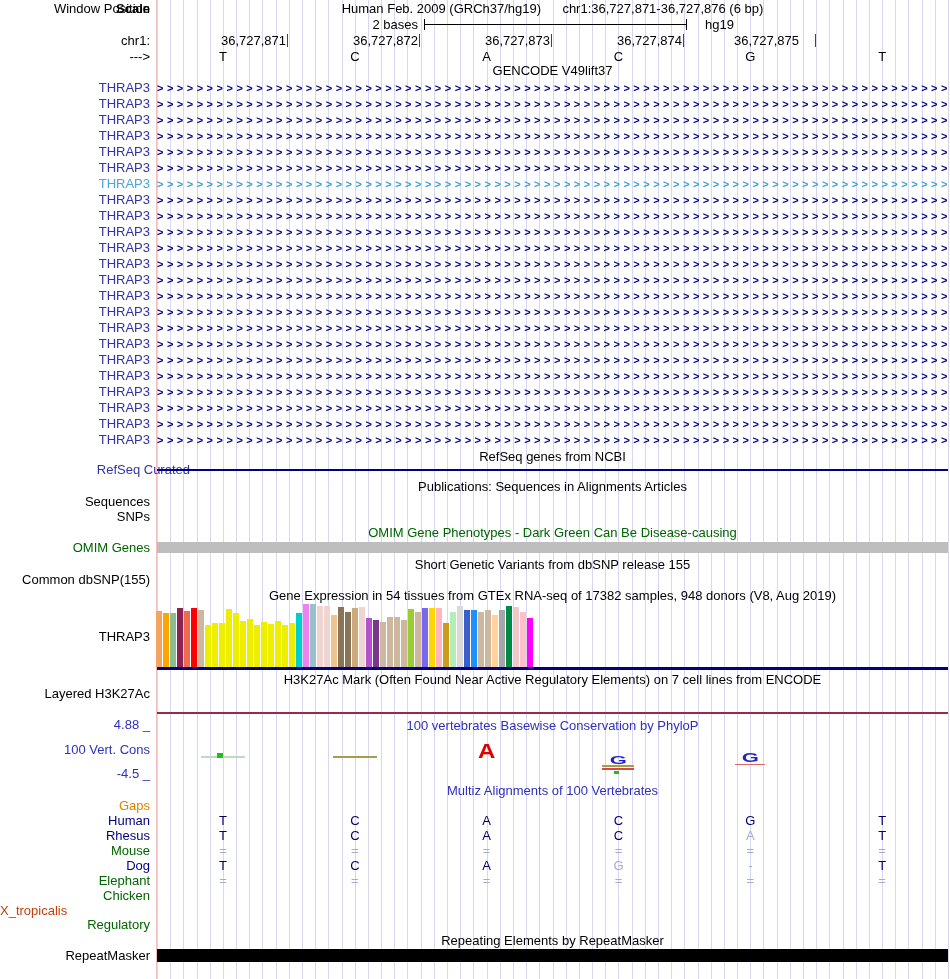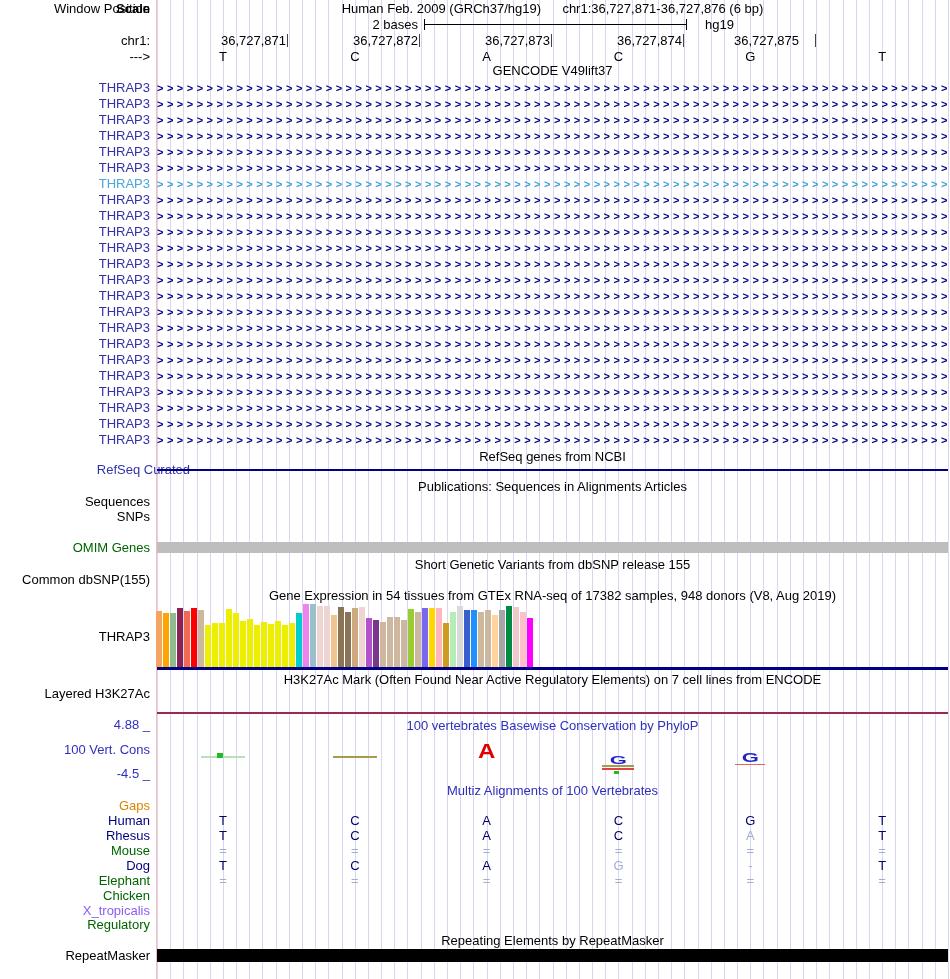--- a/index.html
+++ b/index.html
@@ -179,20 +179,21 @@
     </div>
 
   <div class="ctitle" style="top:450px;">RefSeq genes from NCBI</div>
   <div class="lbl genelbl" style="top:463px;margin-left:40px;">RefSeq Curated</div>
   <div class="abs" style="left:157px;top:469px;width:791px;height:2px;background:#000080;"></div>
 
   <div class="ctitle" style="top:480px;">Publications: Sequences in Alignments Articles</div>
   <div class="lbl" style="top:495px;">Sequences</div>
   <div class="lbl" style="top:510px;">SNPs</div>
 
+  <div class="ctitle green" style="top:526px;">OMIM Gene Phenotypes - Dark Green Can Be Disease-causing</div>
   <div class="lbl green" style="top:541px;">OMIM Genes</div>
   <div class="abs" style="left:157px;top:542px;width:791px;height:11px;background:#BEBEBE;"></div>
 
   <div class="ctitle" style="top:558px;">Short Genetic Variants from dbSNP release 155</div>
   <div class="lbl" style="top:573px;">Common dbSNP(155)</div>
 
   <div class="ctitle" style="top:589px;">Gene Expression in 54 tissues from GTEx RNA-seq of 17382 samples, 948 donors (V8, Aug 2019)</div>
   <div class="lbl" style="top:630px;">THRAP3</div>
   <div id="gtexbars">
       <div style="left: 156px; top: 611px; width: 6px; height: 56px; background: rgb(244, 164, 96); position: absolute;"></div>
@@ -305,21 +306,21 @@
       <div class="mzletter" style="left: 684.333px; top: 859px; color: rgb(160, 174, 212); position: absolute;">-</div>
       <div class="mzletter" style="left: 816.167px; top: 859px; color: rgb(0, 0, 102); position: absolute;">T</div>
       <div style="left: 0px; top: 874px; width: 150px; text-align: right; height: 14px; line-height: 14px; color: rgb(0, 100, 0); position: absolute;">Elephant</div>
       <div class="mzletter" style="left: 157px; top: 874px; color: rgb(160, 174, 212); position: absolute;">=</div>
       <div class="mzletter" style="left: 288.833px; top: 874px; color: rgb(160, 174, 212); position: absolute;">=</div>
       <div class="mzletter" style="left: 420.667px; top: 874px; color: rgb(160, 174, 212); position: absolute;">=</div>
       <div class="mzletter" style="left: 552.5px; top: 874px; color: rgb(160, 174, 212); position: absolute;">=</div>
       <div class="mzletter" style="left: 684.333px; top: 874px; color: rgb(160, 174, 212); position: absolute;">=</div>
       <div class="mzletter" style="left: 816.167px; top: 874px; color: rgb(160, 174, 212); position: absolute;">=</div>
       <div style="left: 0px; top: 889px; width: 150px; text-align: right; height: 14px; line-height: 14px; color: rgb(0, 100, 0); position: absolute;">Chicken</div>
-      <div style="left: 0px; top: 904px; width: 150px; text-align: right; height: 14px; line-height: 14px; color: #8b5cf6; position: absolute;">X_tropicalis</div>
+      <div style="left: 0px; top: 904px; width: 150px; text-align: left; height: 14px; line-height: 14px; color: #c2410c; position: absolute;">X_tropicalis</div>
       <div style="left: 0px; top: 918px; width: 150px; text-align: right; height: 14px; line-height: 14px; color: rgb(0, 100, 0); position: absolute;">Regulatory</div>
     </div>
 
   <div class="ctitle" style="top:934px;">Repeating Elements by RepeatMasker</div>
   <div class="lbl" style="top:949px;">RepeatMasker</div>
   <div class="abs" style="left:157px;top:949px;width:791px;height:13px;background:#000;"></div>
 
 </div>
 
 </body></html>

